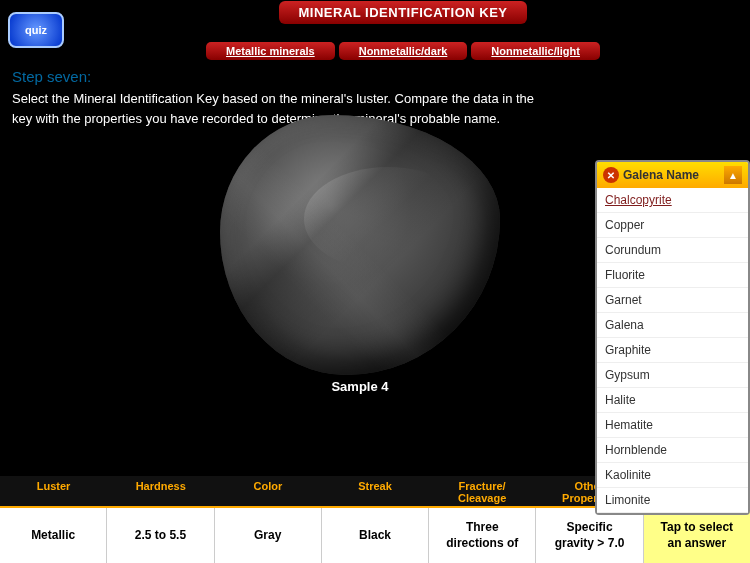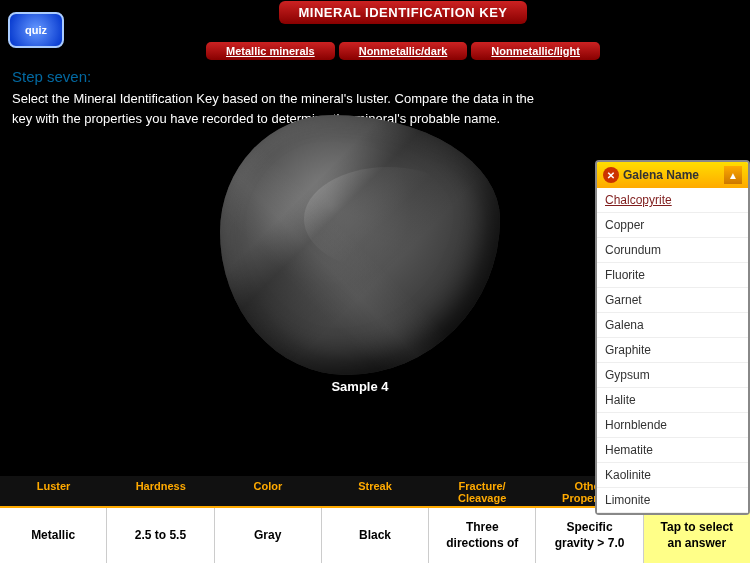--- a/index.html
+++ b/index.html
@@ -313,22 +313,22 @@
 
     <div class="dropdown-item partial">Chalcopyrite</div>
         <div class="dropdown-item">Copper</div>
         <div class="dropdown-item">Corundum</div>
         <div class="dropdown-item">Fluorite</div>
         <div class="dropdown-item">Garnet</div>
         <div class="dropdown-item">Galena</div>
         <div class="dropdown-item">Graphite</div>
         <div class="dropdown-item">Gypsum</div>
         <div class="dropdown-item">Halite</div>
+        <div class="dropdown-item">Hematite</div>
         <div class="dropdown-item">Hornblende</div>
-        <div class="dropdown-item">Hematite</div>
         <div class="dropdown-item">Kaolinite</div>
         <div class="dropdown-item">Limonite</div>
       </div>
   </div>
 
   <div id="bottom-table-container">
     <div id="table-headers">
       <div class="th">Luster</div>
       <div class="th">Hardness</div>
       <div class="th">Color</div>

